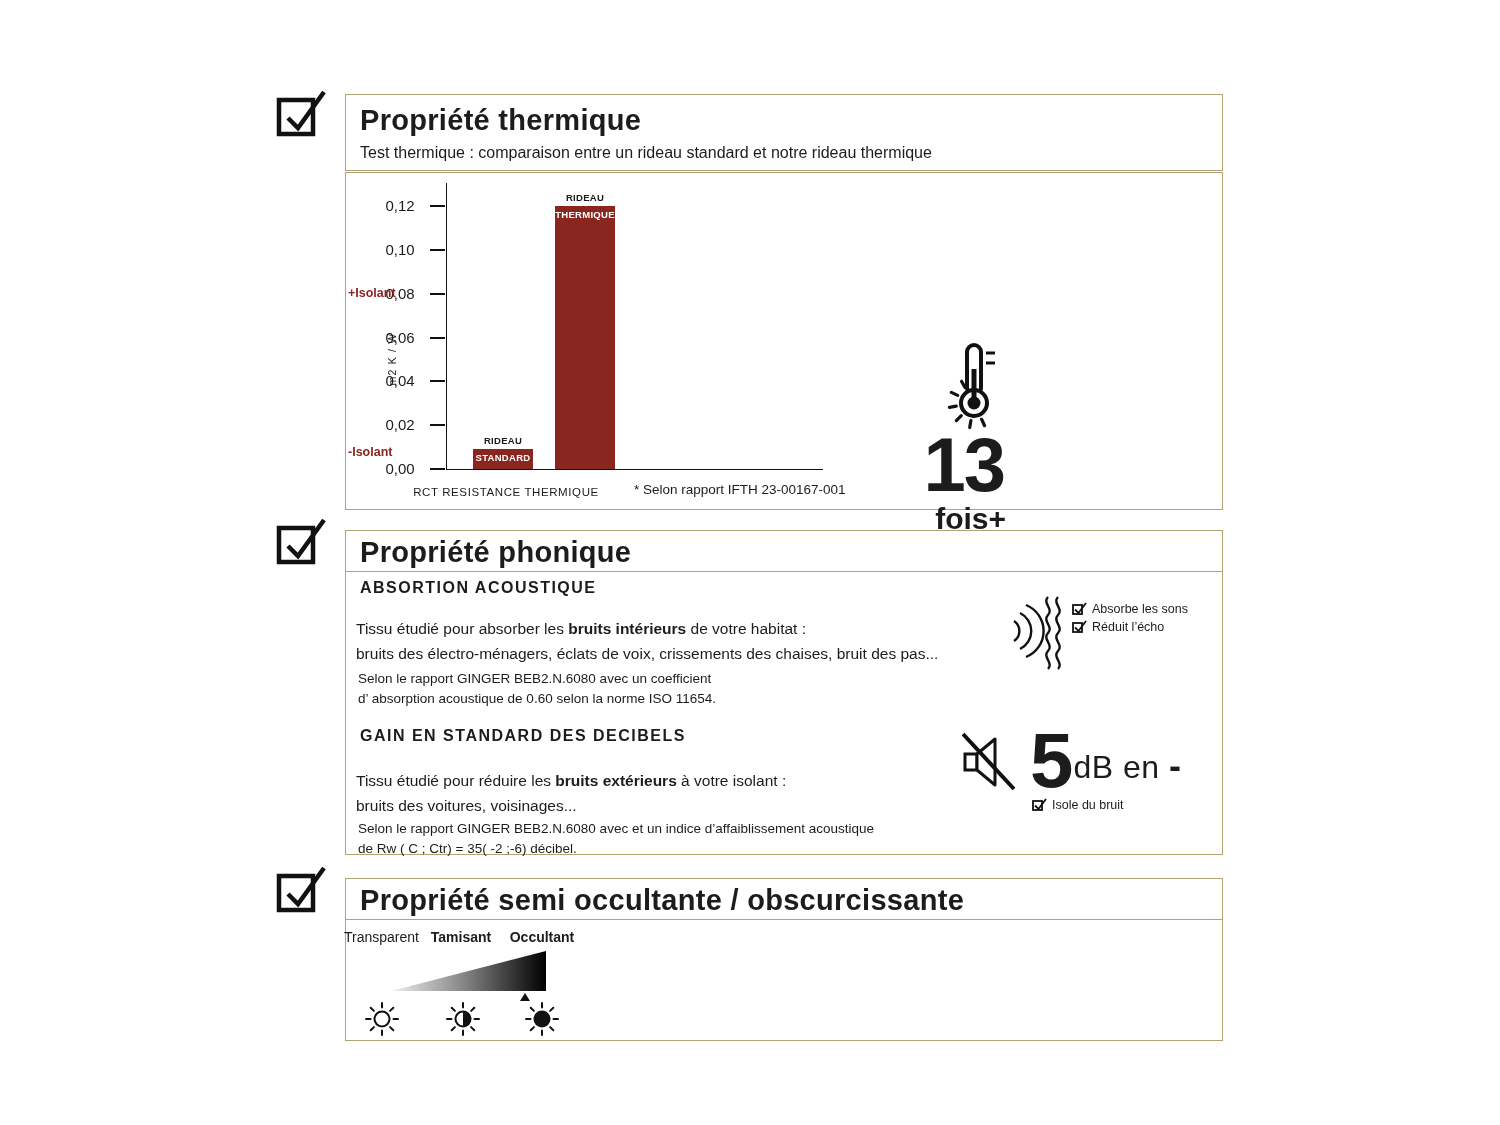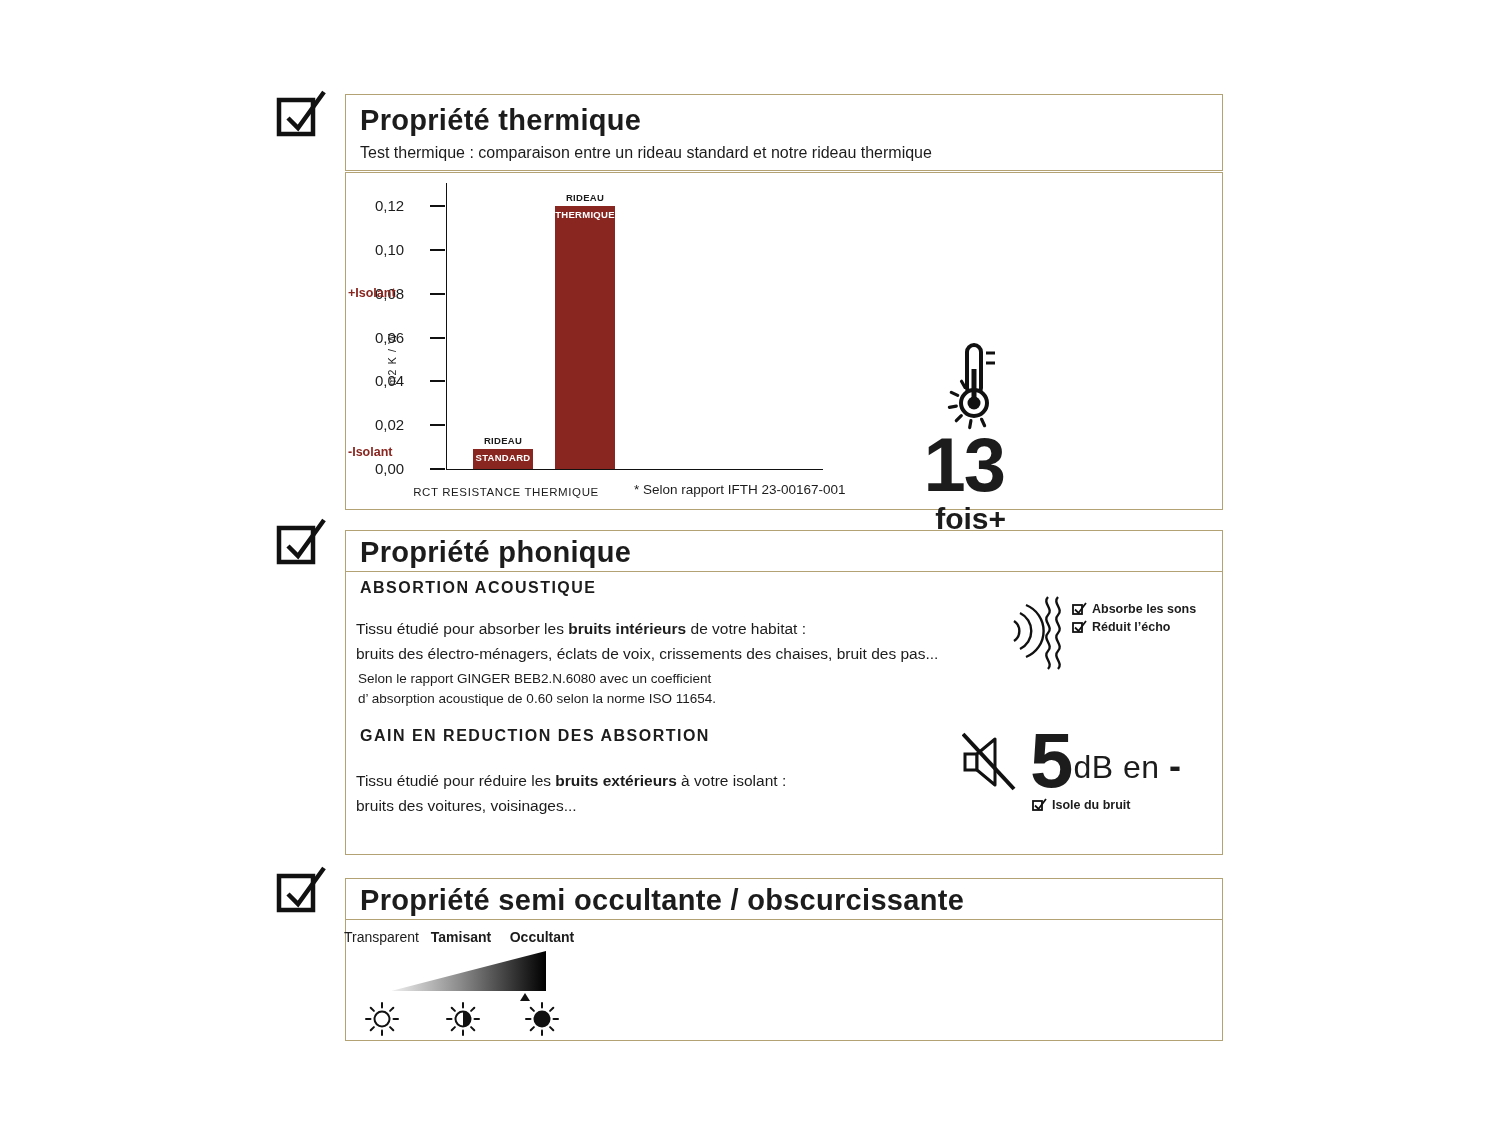--- a/index.html
+++ b/index.html
@@ -11,21 +11,21 @@
   .check-lg{position:absolute;}
 
   
   .h-title{font-size:29px;font-weight:bold;letter-spacing:.3px;}
   .h-sub{font-size:16px;margin-top:7px;}
 
   
   .plot{position:absolute;left:100px;top:10px;width:376px;height:286px;
         border-left:1.5px solid #111;border-bottom:1.5px solid #111;}
   .tick-dash{position:absolute;left:-17px;width:15px;height:2px;background:#111;}
-  .tick-label{position:absolute;left:-72px;width:50px;text-align:left;font-size:15px;}
+  .tick-label{position:absolute;left:-72px;width:50px;text-align:center;font-size:15px;}
   .axis-annot{position:absolute;left:-99px;width:50px;text-align:left;font-size:12.5px;font-weight:bold;color:#8a2620;}
   .y-title{position:absolute;left:-110px;top:170px;width:110px;text-align:center;font-size:10.5px;
            letter-spacing:1.2px;transform:rotate(-90deg);}
   .bar{position:absolute;bottom:0;width:60px;background:#8a2620;}
   .bar-badge{position:absolute;top:0;left:0;right:0;text-align:center;color:#fff;
              font-size:9.5px;font-weight:bold;letter-spacing:.3px;padding-top:3px;}
   .bar-name{position:absolute;width:60px;text-align:center;font-size:9.5px;font-weight:bold;letter-spacing:.3px;}
   .x-label{position:absolute;left:20px;top:313px;width:280px;text-align:center;font-size:11.5px;letter-spacing:.6px;}
   .chart-footnote{position:absolute;left:288px;top:309px;font-size:13.5px;}
 
@@ -34,21 +34,21 @@
   .callout-row{display:flex;align-items:flex-end;flex-direction:column;}
   .callout-num{font-size:76px;font-weight:bold;line-height:.85;letter-spacing:-2px;margin:0 2px 4px 8px;}
   .callout-suffix{font-size:30px;font-weight:700;margin-bottom:8px;}
   .callout-caption{font-size:19px;margin:2px 0 0 12px;letter-spacing:.2px;}
 
   
   .ac-head{position:absolute;font-size:16px;font-weight:bold;letter-spacing:1.5px;}
   .ac-p{position:absolute;font-size:15.5px;line-height:1.6;}
   .ac-small{position:absolute;font-size:13.5px;line-height:1.5;}
   .mini-rows{position:absolute;}
-  .mini-check-row{display:flex;align-items:center;gap:5px;font-size:12.5px;font-weight:bold;margin-bottom:3px;white-space:nowrap;}
+  .mini-check-row{display:flex;align-items:center;gap:5px;font-size:12.5px;font-weight:normal;margin-bottom:3px;white-space:nowrap;}
   .db-group{position:absolute;}
   .db-row{display:flex;align-items:flex-end;}
   .db-num{font-size:78px;font-weight:bold;line-height:.8;letter-spacing:-2px;margin:0 2px 2px 4px;}
   .db-suffix{font-size:32px;margin-bottom:6px;letter-spacing:.5px;}
   .db-suffix b{font-size:36px;}
 
   
   .scale-label{position:absolute;top:50px;font-size:14px;font-weight:bold;text-align:center;}
   .scale-label.light{font-weight:normal;}
   .grad-triangle{position:absolute;left:45px;top:72px;width:155px;height:40px;
@@ -143,25 +143,29 @@
 
     <div class="ac-p" style="left:10px;top:86px">
       <span>Tissu étudié pour absorber les </span><b>bruits intérieurs</b><span> de votre habitat :</span><br>
       <span>bruits des électro-ménagers, éclats de voix, crissements des chaises, bruit des pas...</span>
     </div>
     <div class="ac-small" style="left:12px;top:138px">
       <span>Selon le rapport GINGER BEB2.N.6080 avec un coefficient</span><br>
       <span>d’ absorption acoustique de 0.60 selon la norme ISO 11654.</span>
     </div>
 
-    <div class="ac-head" style="left:14px;top:196px">GAIN EN REDUCTION DES ABSORTION</div>
+    <div class="ac-head" style="left:14px;top:196px">GAIN EN STANDARD DES DECIBELS</div>
 
     <div class="ac-p" style="left:10px;top:238px">
       <span>Tissu étudié pour réduire les </span><b>bruits extérieurs</b><span> à votre isolant :</span><br>
       <span>bruits des voitures, voisinages...</span>
+    </div>
+    <div class="ac-small" style="left:12px;top:288px">
+      <span>Selon le rapport GINGER BEB2.N.6080 avec et un indice d’affaiblissement acoustique</span><br>
+      <span>de Rw ( C ; Ctr) = 35( -2 ;-6) décibel.</span>
     </div>
 
     <svg style="position:absolute;left:656px;top:64px" width="66" height="76" viewBox="0 0 66 76">
       <path d="M12 26 a12 12 0 0 1 0 20" fill="none" stroke="#111" stroke-width="2.4"></path>
       <path d="M18 18 a20 20 0 0 1 0 36" fill="none" stroke="#111" stroke-width="2.4"></path>
       <path d="M24 10 a28 28 0 0 1 0 52" fill="none" stroke="#111" stroke-width="2.4"></path>
       <path d="M46 2 c-6 6 6 12 0 18 c-6 6 6 12 0 18 c-6 6 6 12 0 18 c-6 6 6 12 0 18" fill="none" stroke="#111" stroke-width="2.4"></path>
       <path d="M56 2 c-6 6 6 12 0 18 c-6 6 6 12 0 18 c-6 6 6 12 0 18 c-6 6 6 12 0 18" fill="none" stroke="#111" stroke-width="2.4"></path>
     </svg>
     <div class="mini-rows" style="left:726px;top:70px">

